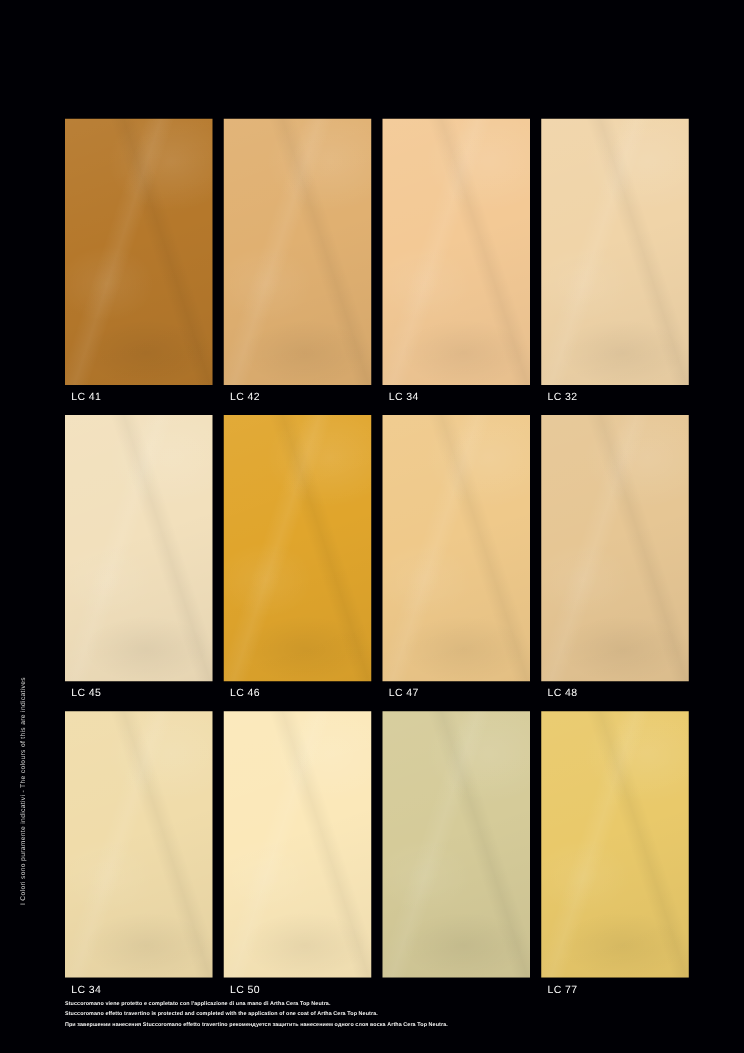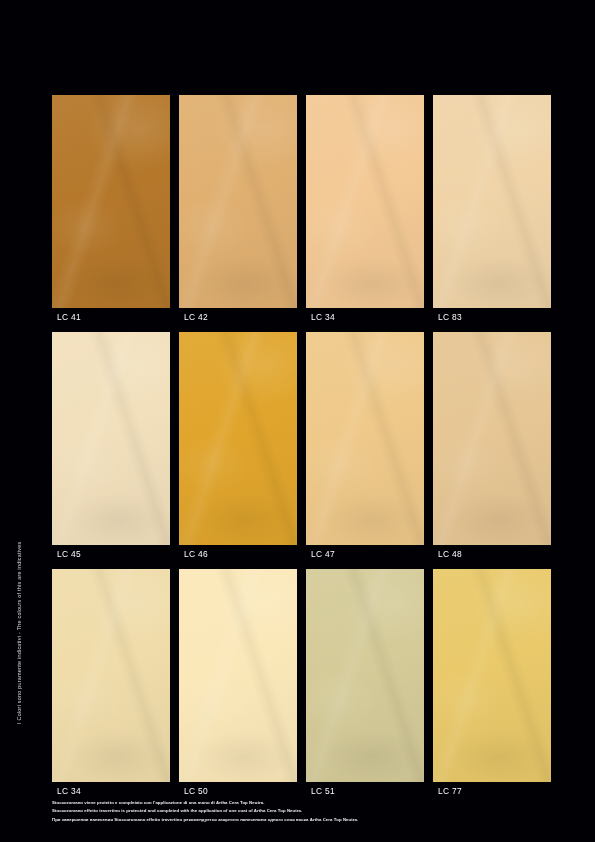--- a/index.html
+++ b/index.html
@@ -81,21 +81,21 @@
       <div class="cell">
         <div class="chip" style="background: rgb(224, 176, 113);"></div>
         <div class="chip-label">LC 42</div>
       </div>
       <div class="cell">
         <div class="chip" style="background: rgb(243, 201, 149);"></div>
         <div class="chip-label">LC 34</div>
       </div>
       <div class="cell">
         <div class="chip" style="background: rgb(240, 212, 168);"></div>
-        <div class="chip-label">LC 83</div>
+        <div class="chip-label">LC 32</div>
       </div>
       <div class="cell">
         <div class="chip" style="background: rgb(242, 224, 188);"></div>
         <div class="chip-label">LC 45</div>
       </div>
       <div class="cell">
         <div class="chip" style="background: rgb(224, 165, 44);"></div>
         <div class="chip-label">LC 46</div>
       </div>
       <div class="cell">
@@ -109,21 +109,20 @@
       <div class="cell">
         <div class="chip" style="background: rgb(240, 220, 170);"></div>
         <div class="chip-label">LC 34</div>
       </div>
       <div class="cell">
         <div class="chip" style="background: rgb(251, 232, 185);"></div>
         <div class="chip-label">LC 50</div>
       </div>
       <div class="cell">
         <div class="chip" style="background: rgb(213, 203, 153);"></div>
-        <div class="chip-label">LC 51</div>
       </div>
       <div class="cell">
         <div class="chip" style="background: rgb(233, 201, 106);"></div>
         <div class="chip-label">LC 77</div>
       </div>
     </div>
 
   <div class="footer">
       <p>Stuccoromano viene protetto e completato con l'applicazione di una mano di Artha Cera Top Neutra.</p>
       <p>Stuccoromano effetto travertino is protected and completed with the application of one coat of Artha Cera Top Neutra.</p>

